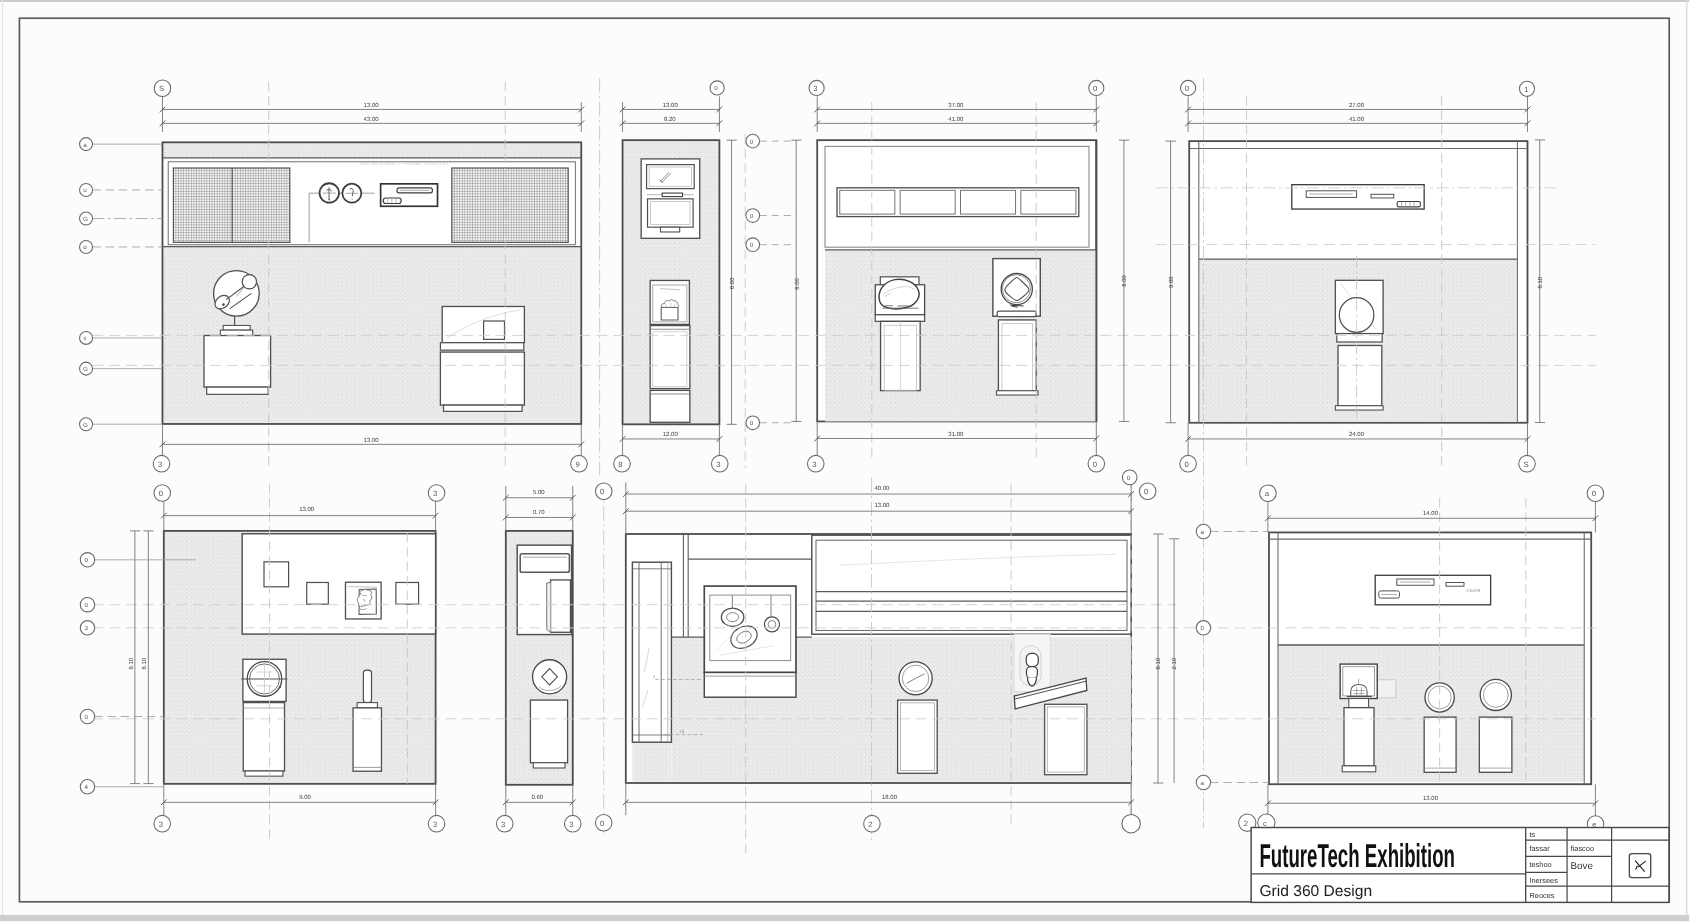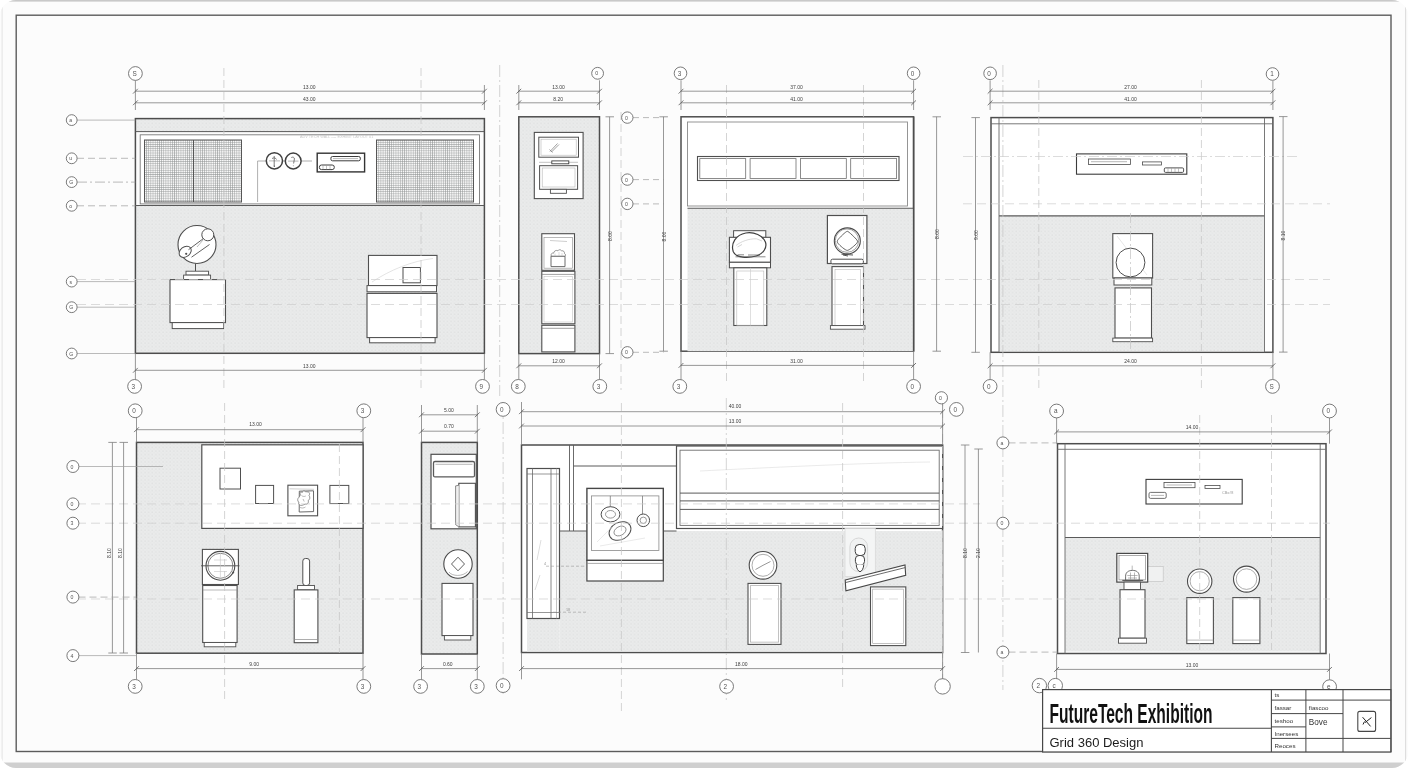--- a/index.html
+++ b/index.html
@@ -1,16 +1,16 @@
 <!DOCTYPE html>
 <html><head>
 <meta charset="utf-8">
 <style>
 html,body{margin:0;padding:0;background:#ffffff;}
-#sheet{position:relative;width:1408px;height:768px;overflow:hidden;background:#fcfcfc;font-family:"Liberation Sans",sans-serif;border-radius:16px;}
+#sheet{position:relative;width:1408px;height:768px;overflow:hidden;background:#fcfcfc;font-family:"Liberation Sans",sans-serif;}
 svg{display:block;}
 svg text{font-family:"Liberation Sans",sans-serif;}
 .dim{font-size:5px;fill:#3d3d3d;}
 .dimv{font-size:5px;fill:#3d3d3d;}
 .bub{font-size:6.4px;fill:#555;}
 .bubs{font-size:5.2px;fill:#555;}
 .tiny{font-size:3.8px;fill:#9a9a9a;}
 .faint{font-size:3.8px;fill:#c9c9c9;}
 </style>
 </head>

